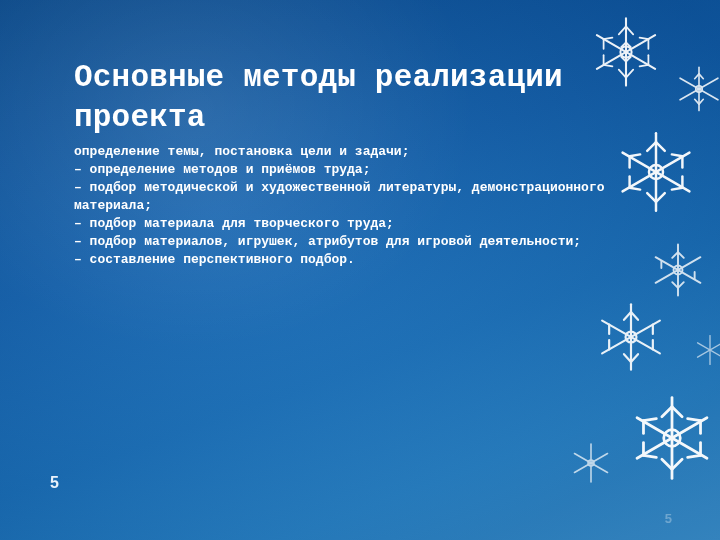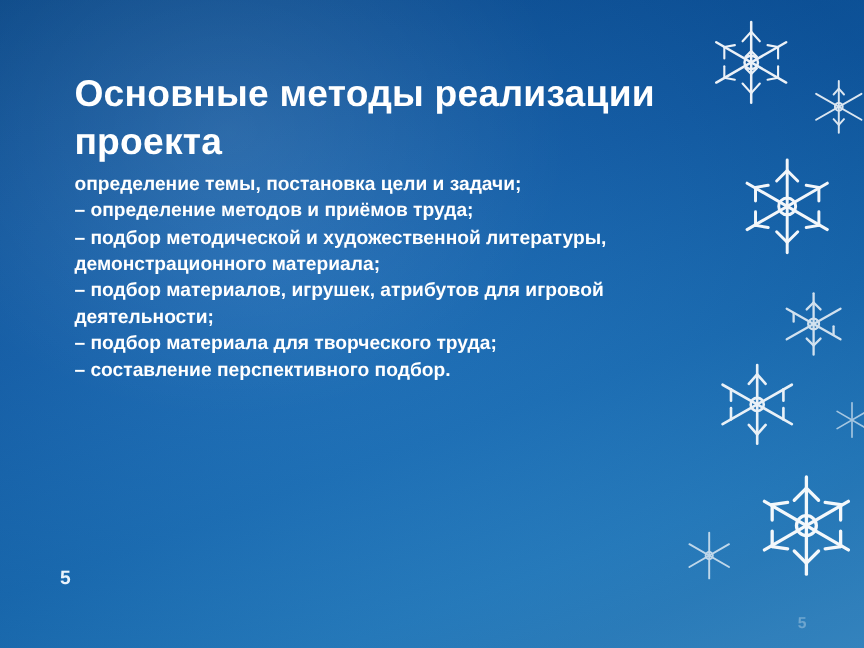--- a/index.html
+++ b/index.html
@@ -38,40 +38,41 @@
 
   
   .flake {
     position: absolute;
     pointer-events: none;
   }
   .flake svg { display: block; }
 
   .content {
     position: absolute;
-    left: 62px;
+    left: 74px;
     top: 58px;
     width: 540px;
+    font-family: Liberation Mono, monospace;
   }
   .title {
     color: #ffffff;
     font-size: 31px;
     font-weight: bold;
     line-height: 1.28;
     margin: 0 0 6px 0;
     letter-spacing: 0.2px;
   }
   .body-list {
     margin: 0;
     padding: 0;
     list-style: none;
   }
   .body-line {
     color: #ffffff;
-    font-size: 16px;
+    font-size: 13px;
     font-weight: bold;
     line-height: 1.38;
     margin: 0;
     white-space: pre-wrap;
   }
   .page-number {
     position: absolute;
     left: 50px;
     top: 474px;
     color: #e9f2fb;
@@ -242,21 +243,21 @@
       </g>
     </svg>
   </div>
 
   <div class="content">
     <h1 class="title">Основные методы реализации проекта</h1>
     <ul class="body-list">
       <li class="body-line">определение темы, постановка цели и задачи;</li>
       <li class="body-line">– определение методов и приёмов труда;</li>
       <li class="body-line">– подбор методической и художественной литературы, демонстрационного материала;</li>
+      <li class="body-line">– подбор материала для творческого труда;</li>
       <li class="body-line">– подбор материалов, игрушек, атрибутов для игровой деятельности;</li>
-      <li class="body-line">– подбор материала для творческого труда;</li>
       <li class="body-line">– составление перспективного подбор.</li>
     </ul>
   </div>
 
   <div class="page-number">5</div>
   <div class="page-number-ghost">5</div>
 </div>
 
 </body></html>

